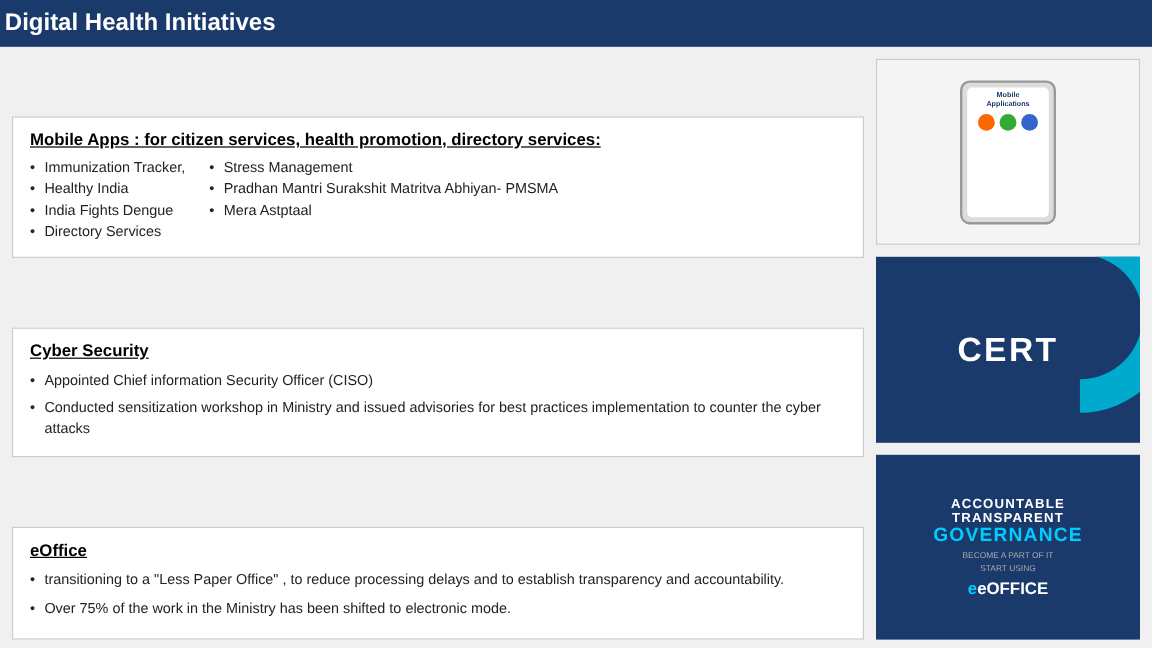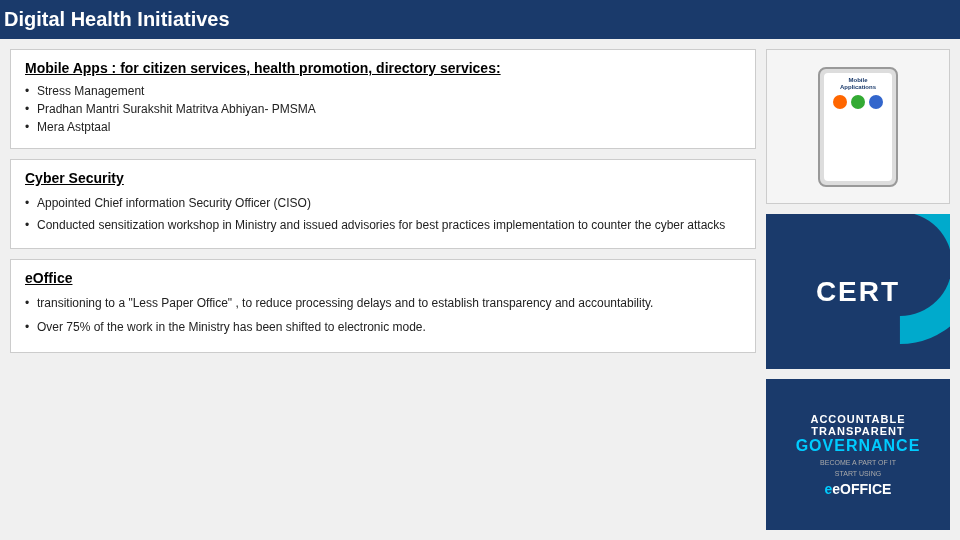--- a/index.html
+++ b/index.html
@@ -34,30 +34,31 @@
     }
 
     .left-col {
       flex: 1;
       display: flex;
       flex-direction: column;
       gap: 10px;
     }
 
     .right-col {
-      width: 184px;
+      width: 220px;
       display: flex;
       flex-direction: column;
       gap: 10px;
     }
 
     .card {
       background: white;
       border: 1px solid #ccc;
       padding: 10px 14px;
+      margin-top: 48px;
     }
 
     .card-title {
       font-size: 14px;
       font-weight: bold;
       text-decoration: underline;
       margin-bottom: 8px;
       color: #000;
     }
 
@@ -253,20 +254,26 @@
     <span>Digital Health Initiatives</span>
   </div>
 
   <div class="main-content">
 
     <div class="left-col">
 
       <div class="card">
         <div class="card-title">Mobile Apps : for citizen services, health promotion, directory services:</div>
         <div class="card-content">
+          <ul class="bullet-list">
+            <li>Immunization Tracker,</li>
+            <li>Healthy India</li>
+            <li>India Fights Dengue</li>
+            <li>Directory Services</li>
+          </ul>
           <ul class="bullet-list">
             <li>Stress Management</li>
             <li>Pradhan Mantri  Surakshit  Matritva Abhiyan- PMSMA</li>
             <li>Mera Astptaal</li>
           </ul>
         </div>
       </div>
 
       <div class="card cyber-card">
         <div class="card-title">Cyber Security</div>

